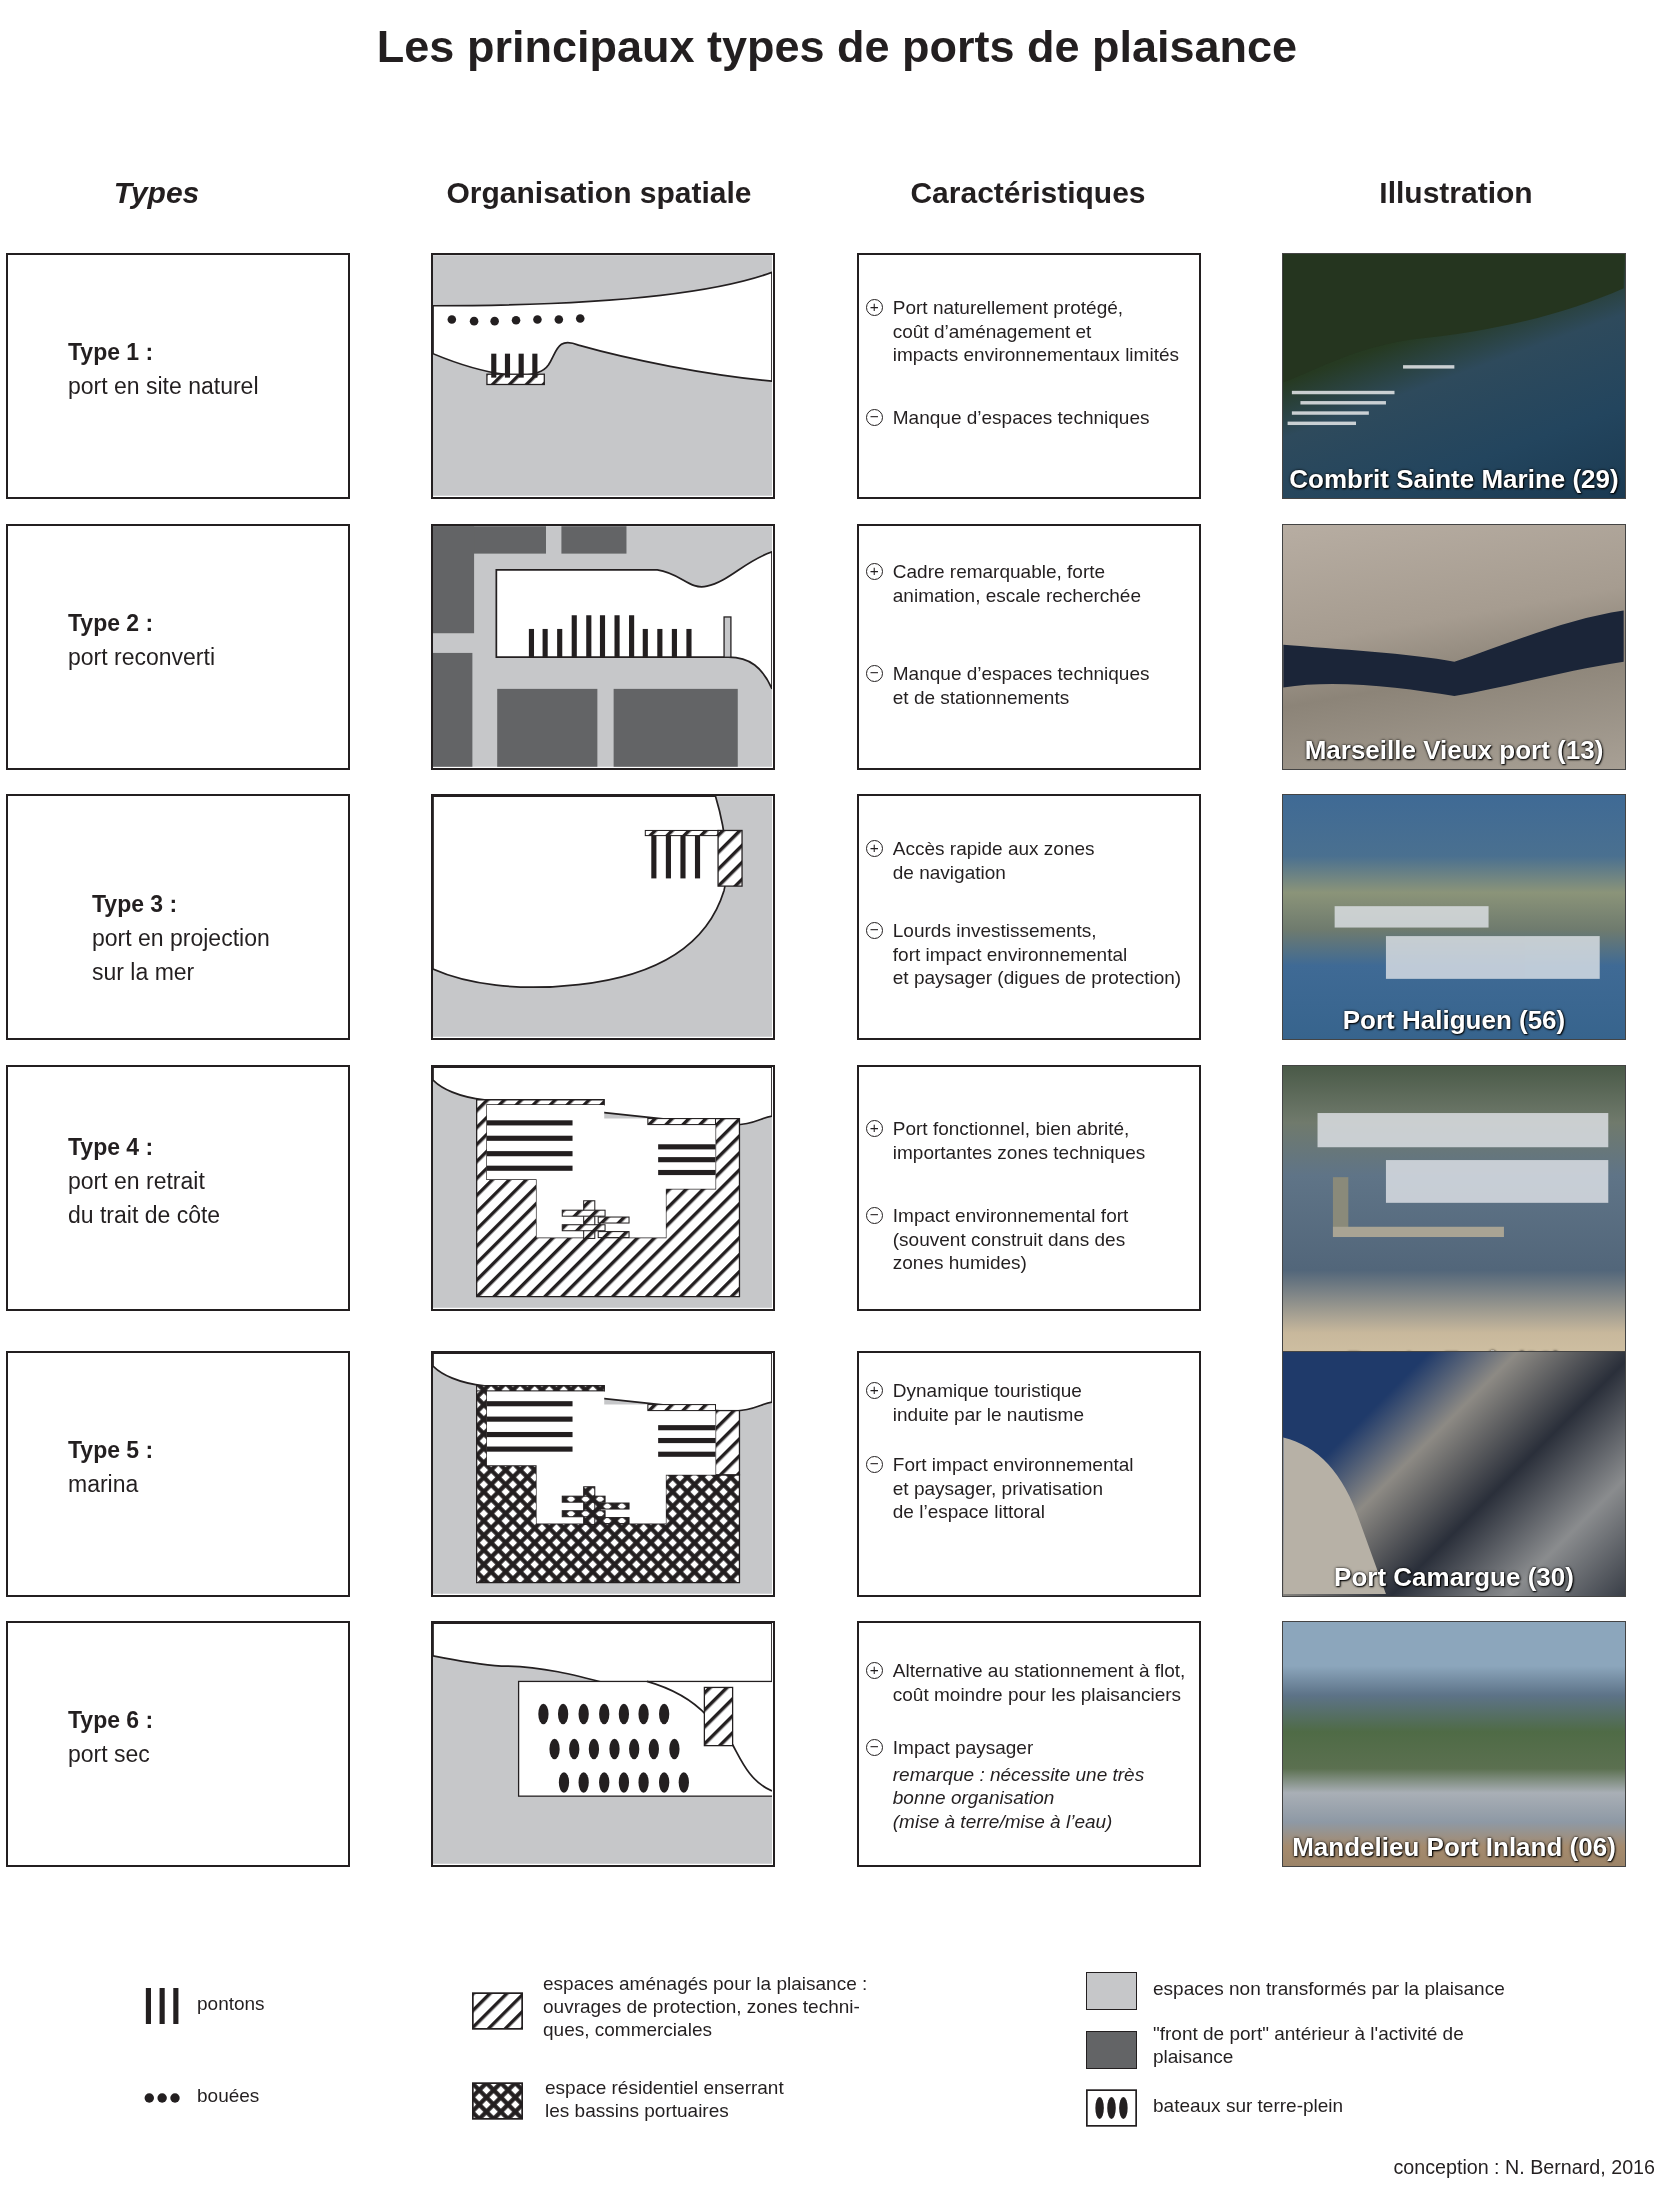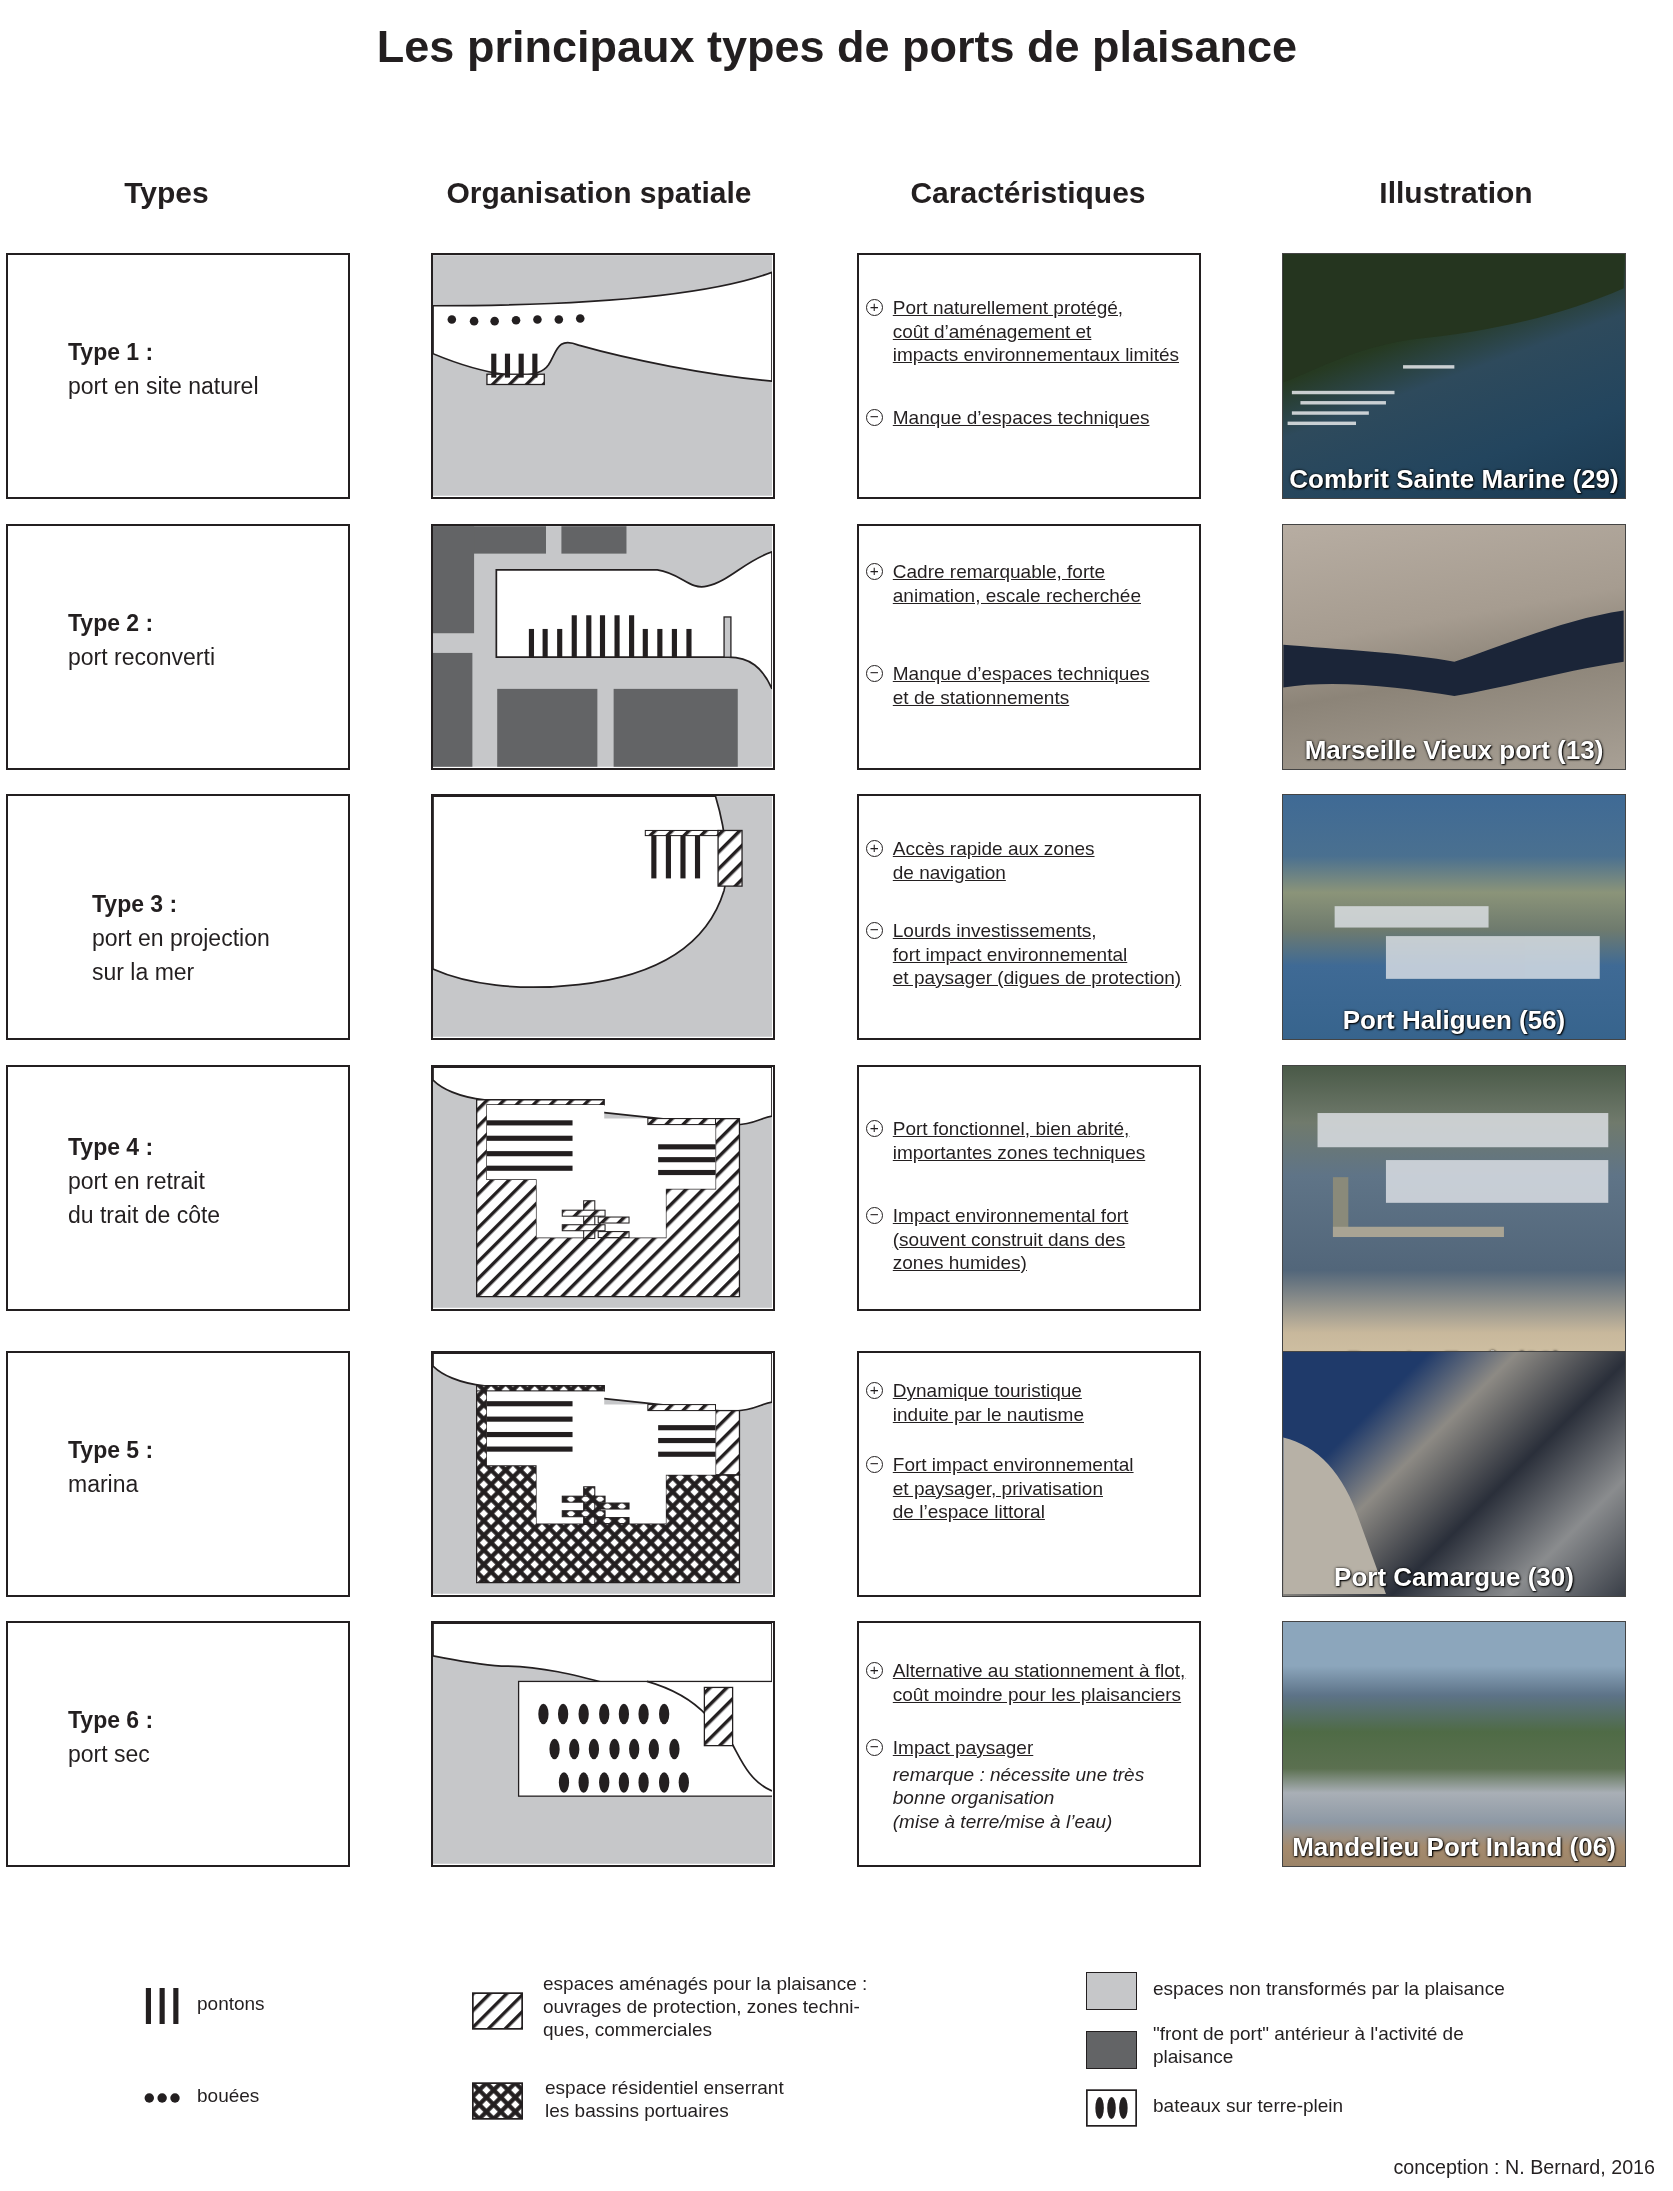--- a/index.html
+++ b/index.html
@@ -8,21 +8,21 @@
   .title { position:absolute; left:0; width:1674px; top:20.5px; text-align:center;
            font-weight:bold; font-size:45px; letter-spacing:0px; }
   .colhead { position:absolute; top:176px; font-weight:bold; font-size:30px; text-align:center; }
   .box { position:absolute; border:2.6px solid #231f20; box-sizing:border-box; background:#fff; overflow:hidden; }
   .typebox .tt { position:absolute; left:60px; font-size:23px; line-height:34px; }
   .typebox .tt b { font-weight:bold; }
   .carac { font-size:19px; line-height:23.5px; }
   .carac .item { position:absolute; left:6.8px; right:3.4px; }
   .carac .sym { position:absolute; left:0; top:2.6px; width:17px; height:17px; border:1.4px solid #231f20;
                 border-radius:50%; box-sizing:border-box; font-size:15.4px; line-height:13.7px; text-align:center; }
-  .carac .txt { margin-left:27px; white-space:pre-line;text-decoration:underline; }
+  .carac .txt { margin-left:27px; white-space:pre-line; }
   .carac .rem { margin-left:27px; font-style:italic; white-space:pre-line; margin-top:3.4px; }
   .photo { position:absolute; border:1.7px solid #444; box-sizing:border-box; overflow:hidden; }
   .photo .cap { position:absolute; left:0; right:0; bottom:3.4px; text-align:center; color:#fff; font-weight:bold;
                 font-size:26px; text-shadow:0 0 2.6px #000, 0.9px 0.9px 1.7px #000; white-space:nowrap;margin-top:20px; }
   .photo svg { position:absolute; left:0; top:0; }
   .diag svg { position:absolute; left:0; top:0; }
   .legend-text { position:absolute; font-size:19px; line-height:23px; white-space:pre-line; }
   .credit { position:absolute; right:19px; top:2156px; font-size:19.7px; }
 </style>
 </head>
@@ -36,21 +36,21 @@
     </pattern>
     <pattern id="cross" patternUnits="userSpaceOnUse" width="12" height="12" patternTransform="rotate(45)">
       <rect width="12" height="12" fill="#231f20"></rect>
       <rect x="3" y="3" width="7" height="7" fill="#fff"></rect>
     </pattern>
   </defs>
 </svg>
 
 <div class="title">Les principaux types de ports de plaisance</div>
 
-<div class="colhead" style="left:51px;width:231px;">Types</div>
+<div class="colhead" style="left:41px;width:231px;font-style:italic;">Types</div>
 <div class="colhead" style="left:419px;width:360px;">Organisation spatiale</div>
 <div class="colhead" style="left:848px;width:360px;">Caractéristiques</div>
 <div class="colhead" style="left:1276px;width:360px;">Illustration</div>
 
 <div class="box typebox" style="left:6px;top:253px;width:344px;height:246px;">
   <div class="tt" style="top:80px;"><b>Type 1 :</b><br><span>port en site naturel</span></div>
 </div>
 <div class="box typebox" style="left:6px;top:524px;width:344px;height:246px;">
   <div class="tt" style="top:80px;"><b>Type 2 :</b><br><span>port reconverti</span></div>
 </div>

